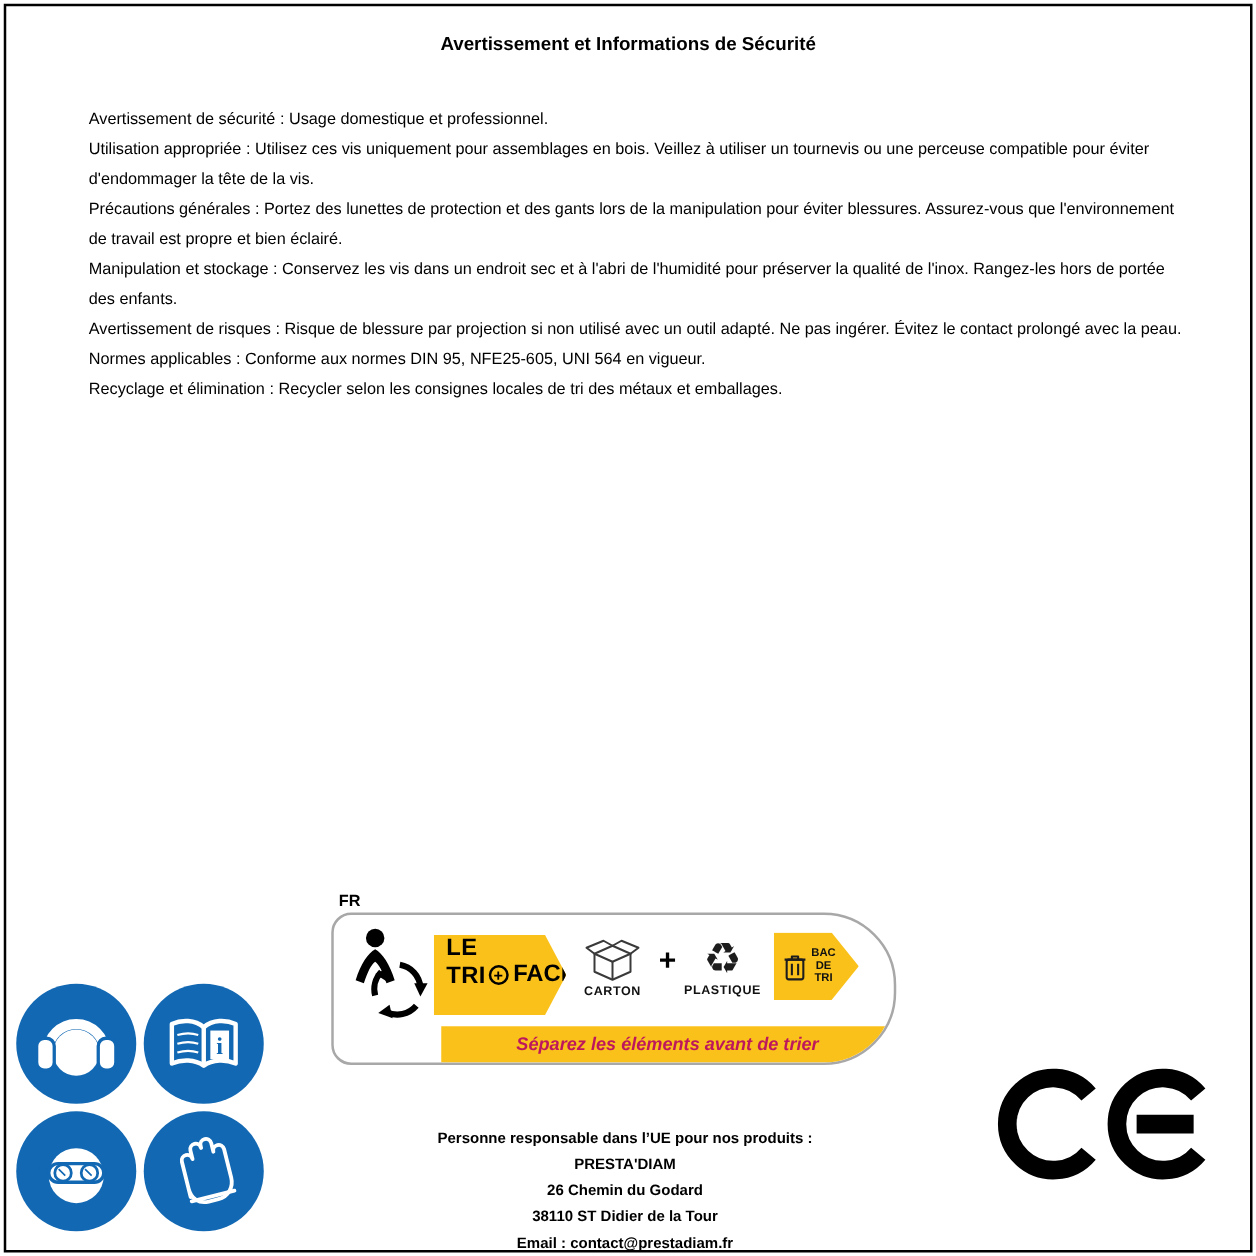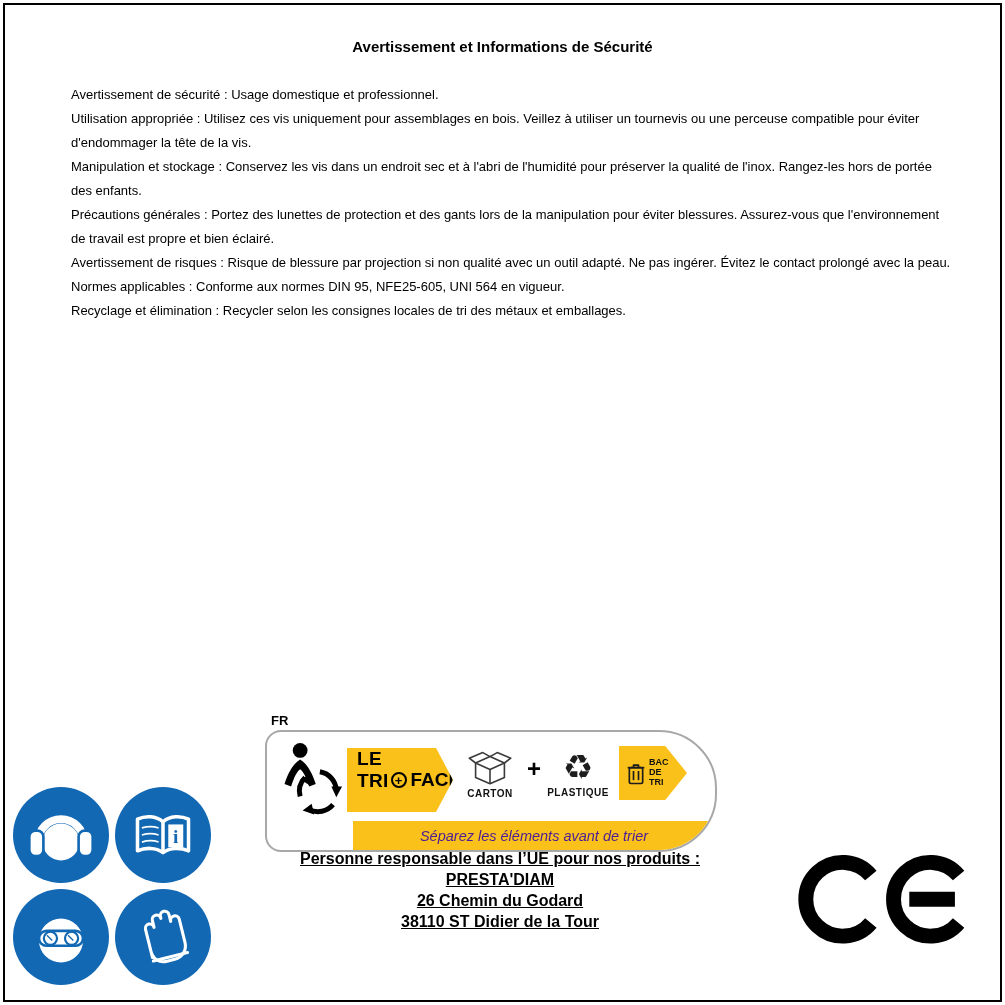--- a/index.html
+++ b/index.html
@@ -12,21 +12,21 @@
     font-family: "Liberation Sans", "DejaVu Sans", sans-serif;
     overflow: hidden;
   }
   .page-border {
     position: absolute; inset: 3px;
     border: 2px solid #000;
     pointer-events: none;
   }
   .doc-title {
     position: absolute; top: 27px; left: 0; width: 100%;
-    text-align: center; font-weight: 700; font-size: 15px; margin-top: 11px;
+    text-align: center; font-weight: 700; font-size: 15px;
   }
   .safety-text {
     position: absolute; left: 71px; top: 83px; width: 884px;
     font-size: 13px; line-height: 24px;
   }
   .safety-text p { margin: 0; }
   .safety-text p.recycling { }
 
   
   .icon-grid {
@@ -47,21 +47,21 @@
   .triman-box {
     position: relative; width: 452px; height: 122px;
     background: #fff; border: 2px solid #a8a8a8;
     border-radius: 16px 58px 58px 16px;
     overflow: hidden;
   }
   .triman-strip {
     position: absolute; left: 86px; right: 0; bottom: 0; height: 29px;
     background: var(--yellow, #FAC11B);
     display: flex; align-items: center; justify-content: center;
-    font-style: italic; font-weight: 400; font-size: 14.5px; color: #4c1d95;
+    font-style: italic; font-weight: 700; font-size: 14.5px; color: #be185d;
   }
   .triman-row {
     position: absolute; left: 6px; top: 4px; right: 4px; height: 88px;
     display: flex; align-items: center;
   }
   .triman-logo { width: 74px; height: 84px; flex: 0 0 auto; }
   .letri {
     width: 106px; height: 64px; flex: 0 0 auto;
     background: var(--yellow, #FAC11B);
     clip-path: polygon(0 0, 84% 0, 100% 50%, 84% 100%, 0 100%);
@@ -81,44 +81,44 @@
   }
   .mat-label { font-weight: 700; font-size: 10px; letter-spacing: .5px; margin-top: 2px; color: #111; }
   .plus-sign { font-size: 24px; font-weight: 700; margin: 0 0 22px 0; flex: 0 0 auto; }
   .recycle-glyph { font-size: 34px; line-height: 36px; color: #1d1d1d; }
   .bac-arrow {
     width: 68px; height: 54px; flex: 0 0 auto; margin: 0 0 14px 4px;
     background: var(--yellow, #FAC11B);
     clip-path: polygon(0 0, 68% 0, 100% 50%, 68% 100%, 0 100%);
     display: flex; align-items: center; padding-left: 7px; gap: 3px;
   }
-  .bac-text { font-weight: 700; font-size: 9px; line-height: 1.1; color: #111; }
+  .bac-text { font-weight: 700; font-size: 9px; line-height: 1.1; color: #111; text-align: center; }
 
   
   .responsible {
-    position: absolute; left: 230px; top: 848px; width: 540px;
-    text-align: center; font-weight: 700; font-size: 16px; line-height: 21px; text-decoration: underline;
+    position: absolute; left: 230px; top: 900px; width: 540px;
+    text-align: center; font-weight: 700; font-size: 12px; line-height: 21px;
   }
 
   
   .ce-mark { position: absolute; left: 797px; top: 851px; width: 186px; }
 </style>
 </head>
 <body>
 
 <div class="page-border"></div>
 
 <div class="doc-title">Avertissement et Informations de Sécurité</div>
 
 <div class="safety-text">
   <p>Avertissement de sécurité : Usage domestique et professionnel.</p>
   <p>Utilisation appropriée : Utilisez ces vis uniquement pour assemblages en bois. Veillez à utiliser un tournevis ou une perceuse compatible pour éviter d'endommager la tête de la vis.</p>
+  <p>Précautions générales : Portez des lunettes de protection et des gants lors de la manipulation pour éviter blessures. Assurez-vous que l'environnement de travail est propre et bien éclairé.</p>
   <p>Manipulation et stockage : Conservez les vis dans un endroit sec et à l'abri de l'humidité pour préserver la qualité de l'inox. Rangez-les hors de portée des enfants.</p>
-  <p>Précautions générales : Portez des lunettes de protection et des gants lors de la manipulation pour éviter blessures. Assurez-vous que l'environnement de travail est propre et bien éclairé.</p>
-  <p>Avertissement de risques : Risque de blessure par projection si non qualité avec un outil adapté. Ne pas ingérer. Évitez le contact prolongé avec la peau.</p>
+  <p>Avertissement de risques : Risque de blessure par projection si non utilisé avec un outil adapté. Ne pas ingérer. Évitez le contact prolongé avec la peau.</p>
   <p>Normes applicables : Conforme aux normes DIN 95, NFE25-605, UNI 564 en vigueur.</p>
   <p class="recycling">Recyclage et élimination : Recycler selon les consignes locales de tri des métaux et emballages.</p>
 </div>
 
 <div class="icon-grid">
   <div class="mandatory-icon">
     <svg viewBox="0 0 100 100">
       <path d="M24 58 a26 26 0 0 1 52 0" fill="none" stroke="#fff" stroke-width="9"></path>
       <circle cx="50" cy="58" r="21" fill="#fff"></circle>
       <rect x="14" y="45" width="16" height="29" rx="7" fill="#fff" style="stroke:var(--blue,#1268B3);stroke-width:3"></rect>
@@ -219,20 +219,21 @@
     </div>
     <div class="triman-strip">Séparez les éléments avant de trier</div>
   </div>
 </div>
 
 <div class="responsible">
   <div>Personne responsable dans l’UE pour nos produits :</div>
   <div>PRESTA'DIAM</div>
   <div>26 Chemin du Godard</div>
   <div>38110 ST Didier de la Tour</div>
+  <div>Email : contact@prestadiam.fr</div>
 </div>
 
 <svg class="ce-mark" viewBox="0 0 212 112">
   <g fill="none" stroke="#000" stroke-width="17">
     <path d="M 84.2 28 A 42 42 0 1 0 84.2 82"></path>
     <path d="M 184.2 28 A 42 42 0 1 0 184.2 82"></path>
     <path d="M 128 55 H 180"></path>
   </g>
 </svg>
 

